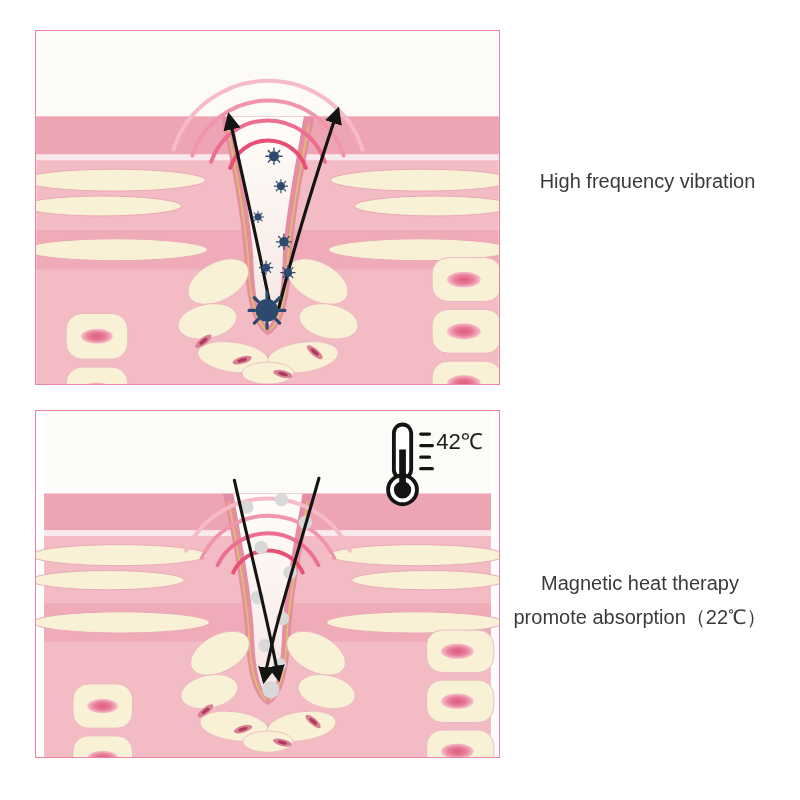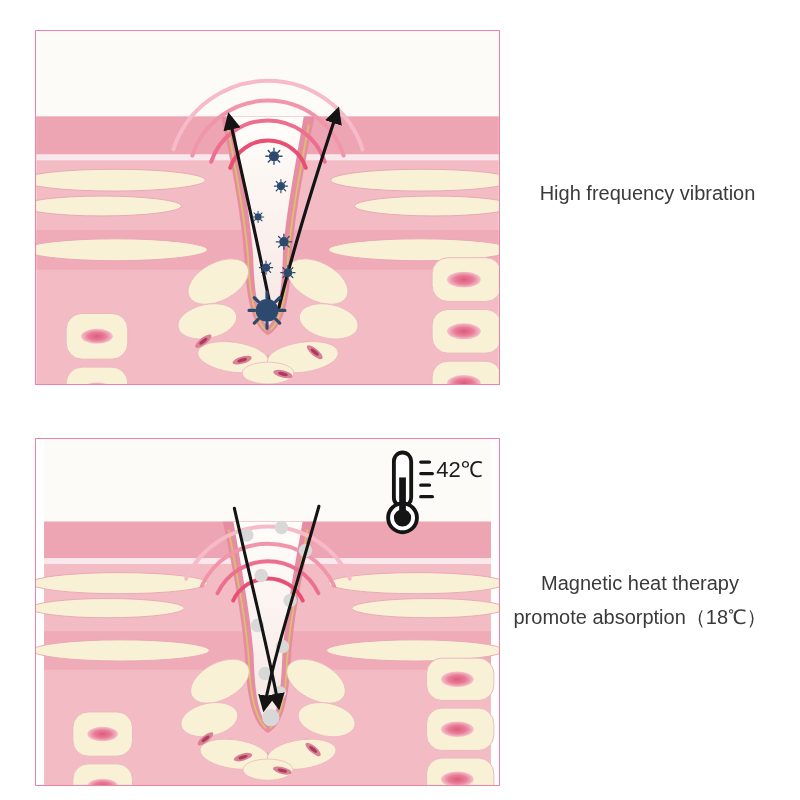--- a/index.html
+++ b/index.html
@@ -5,25 +5,25 @@
   html,body { margin:0; padding:0; background:#ffffff; }
   .stage {
     position:relative; width:800px; height:800px; background:#ffffff;
     font-family:"Liberation Sans", sans-serif; overflow:hidden;
   }
   .panel {
     position:absolute; border:1px solid #ee82a2; background:#ffffff; box-sizing:border-box;
   }
   .panel svg { display:block; width:100%; height:100%; }
   #panel1 { left:35px; top:30px;  width:465px; height:355px; }
-  #panel2 { left:35px; top:410px; width:465px; height:348px;margin-top:28px; }
+  #panel2 { left:35px; top:410px; width:465px; height:348px; }
   .caption {
     position:absolute; color:#3a3a3a; font-size:20px; line-height:34px; text-align:center;
   }
-  #caption1 { left:505px; top:176px; width:285px; }
+  #caption1 { left:505px; top:164px; width:285px; }
   #caption2 { left:490px; top:566px; width:300px; }
   svg text { font-family:"Liberation Sans", sans-serif; }
 </style>
 </head>
 <body>
 
 <div class="stage">
 
   <div class="panel" id="panel1">
     <svg viewBox="0 0 465 355" xmlns="http://www.w3.org/2000/svg" xmlns:xlink="http://www.w3.org/1999/xlink">
@@ -268,16 +268,16 @@
         <circle cx="373" cy="82" r="9" fill="#141414"></circle>
         <rect x="369.5" y="40" width="7" height="42" fill="#141414"></rect>
         <path d="M392,24 h9 M392,36 h12 M392,48 h9 M392,60 h12" stroke="#141414" stroke-width="3.5" stroke-linecap="round" fill="none"></path>
       </g>
       <text x="408" y="40" font-size="23" fill="#1c1c1c">42℃</text>
     </svg>
   </div>
 
   <div class="caption" id="caption2">
     <div>Magnetic heat therapy</div>
-    <div>promote absorption（18℃）</div>
+    <div>promote absorption（22℃）</div>
   </div>
 
 </div>
 
 </body></html>

